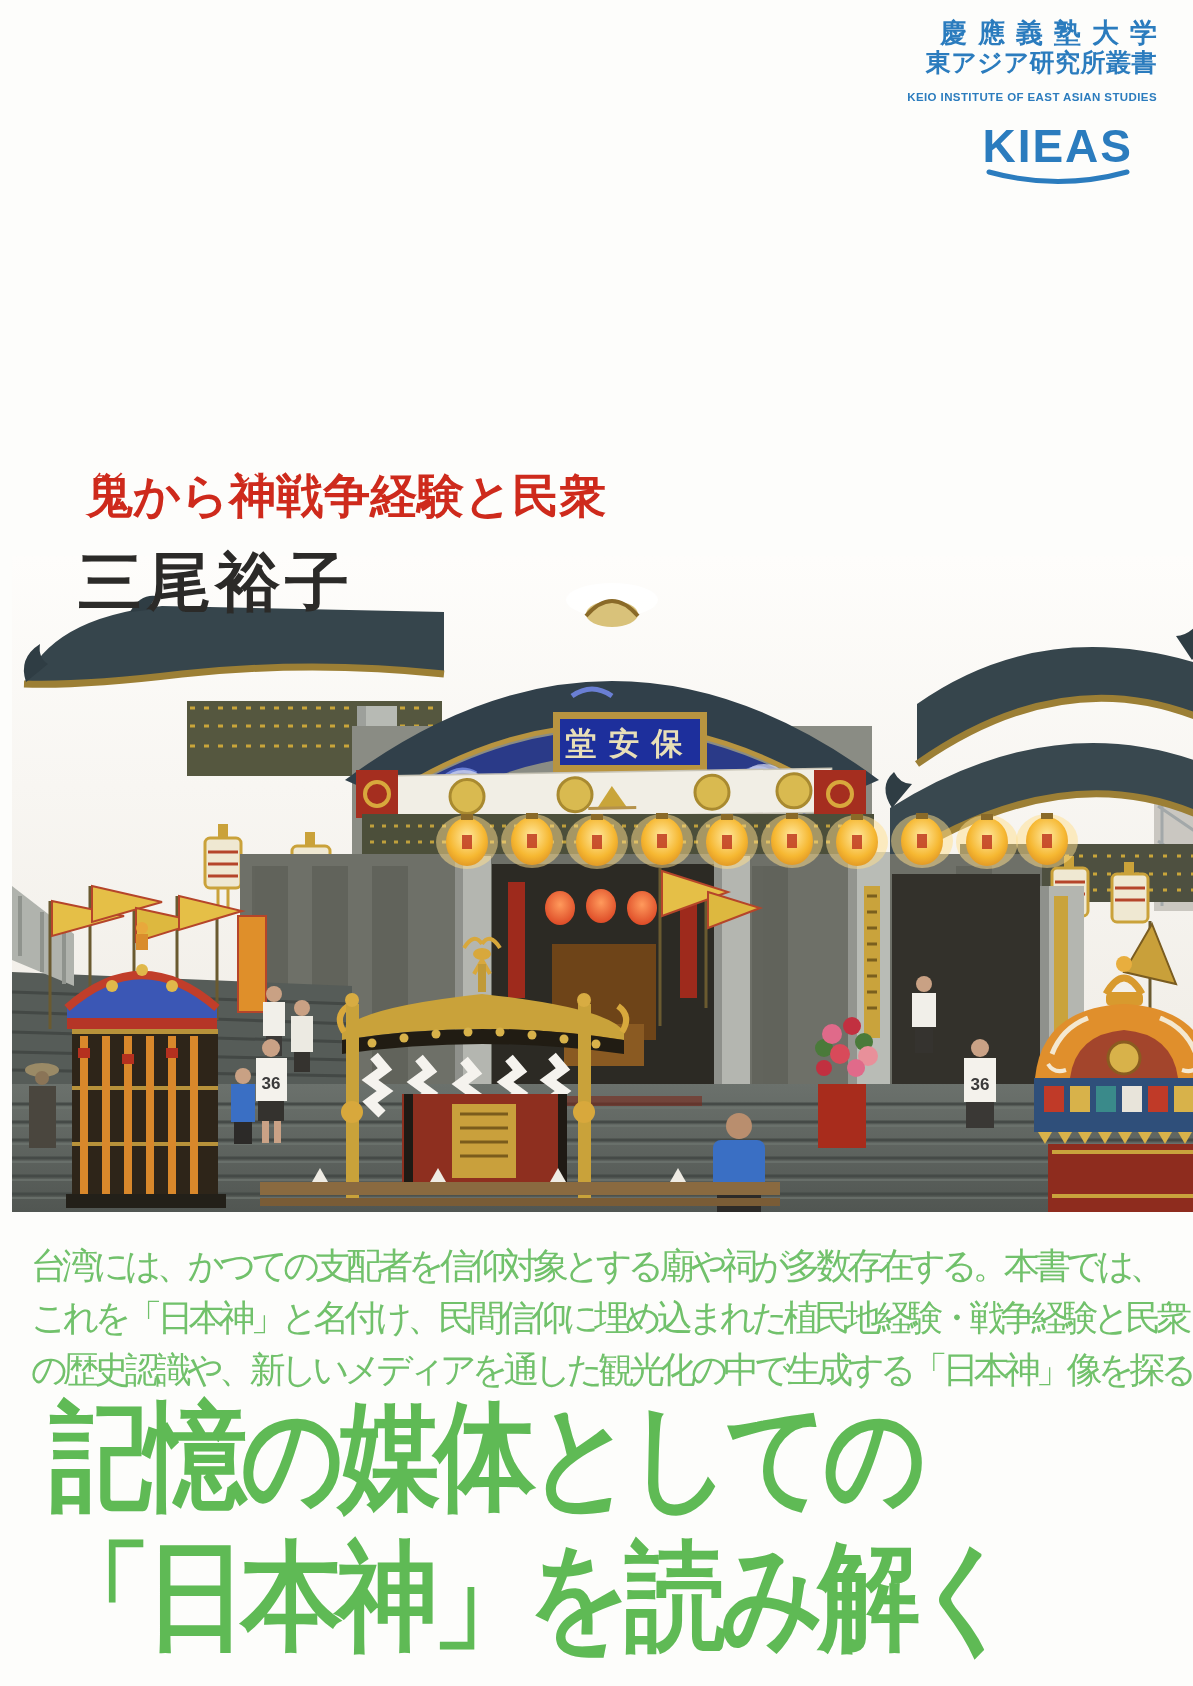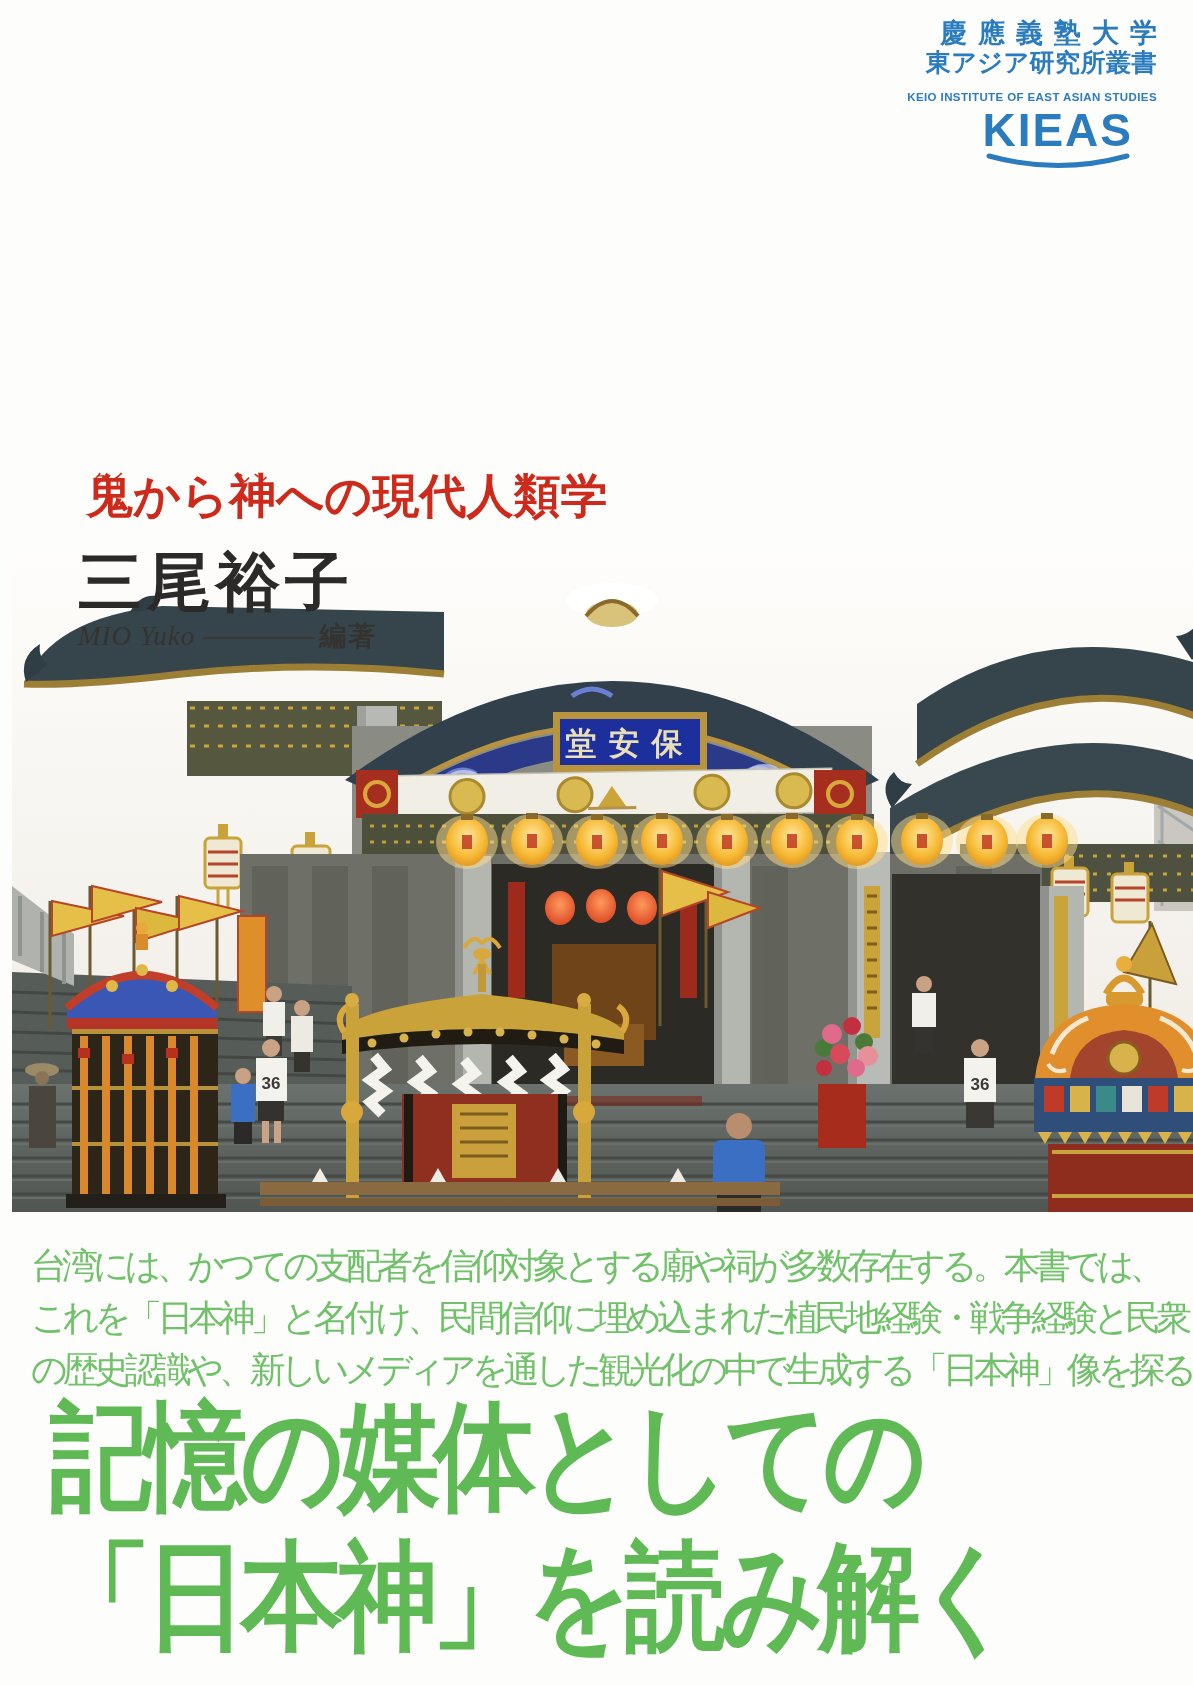--- a/index.html
+++ b/index.html
@@ -11,21 +11,21 @@
   .page {
     position:relative; width:1193px; height:1686px;
     background:#fdfdfb; overflow:hidden; margin:0 auto;
   }
 
   
   .logo-block { position:absolute; top:18px; right:36px; text-align:right; color:#2b7cbe; }
   .logo-l1 { font-size:27px; font-weight:bold; letter-spacing:11px; margin-right:-11px; line-height:30px; }
   .logo-l2 { font-size:25px; font-weight:bold; letter-spacing:0.5px; line-height:29px; }
   .logo-l3 { font-size:11.5px; font-weight:bold; letter-spacing:0.4px; margin-top:14px; }
-  .kieas-wrap { margin-top:4px; margin-right:24px; display:inline-block; text-align:center; }
+  .kieas-wrap { margin-top:20px; margin-right:24px; display:inline-block; text-align:center; }
   .kieas { font-size:46px; font-weight:bold; letter-spacing:2px; line-height:46px; font-family:var(--sans); }
   .kieas-arc { display:block; margin:0 auto; }
 
   
   .title { position:absolute; left:70px; top:40px; color:#1c1c1a; font-family:var(--serif); font-weight:bold; }
   .title-l1 { font-size:196px; line-height:212px; letter-spacing:-4px; }
   .title-l2 { font-size:150px; line-height:186px; letter-spacing:-3px; margin-top:6px; }
 
   
   .subtitle { position:absolute; left:86px; top:468px; color:#ce2a1c; font-family:var(--serif);
@@ -85,30 +85,25 @@
   <div class="subtitle">
     <span class="rb">
       <span class="rt">クイ</span>
       <span>鬼</span>
     </span>
     <span>から</span>
     <span class="rb">
       <span class="rt">シン</span>
       <span>神</span>
     </span>
-    <span>への現代人類学</span>
+    <span>戦争経験と民衆</span>
   </div>
 
   <div class="author">
     <div class="author-name">三尾裕子</div>
-    <div class="author-sub">
-      <span class="author-roman">MIO Yuko</span>
-      <span class="author-dash"></span>
-      <span class="author-role">編著</span>
-    </div>
   </div>
 
   <div class="photo">
   <svg width="1193" height="656" viewBox="0 0 1193 656">
     <defs>
       <linearGradient id="sky" x1="0" y1="0" x2="0" y2="1">
         <stop offset="0" stop-color="#fefdfb"></stop>
             <stop offset="0.7" stop-color="#f2efe9"></stop>
             <stop offset="1" stop-color="#e9e5de"></stop>
       </linearGradient>

